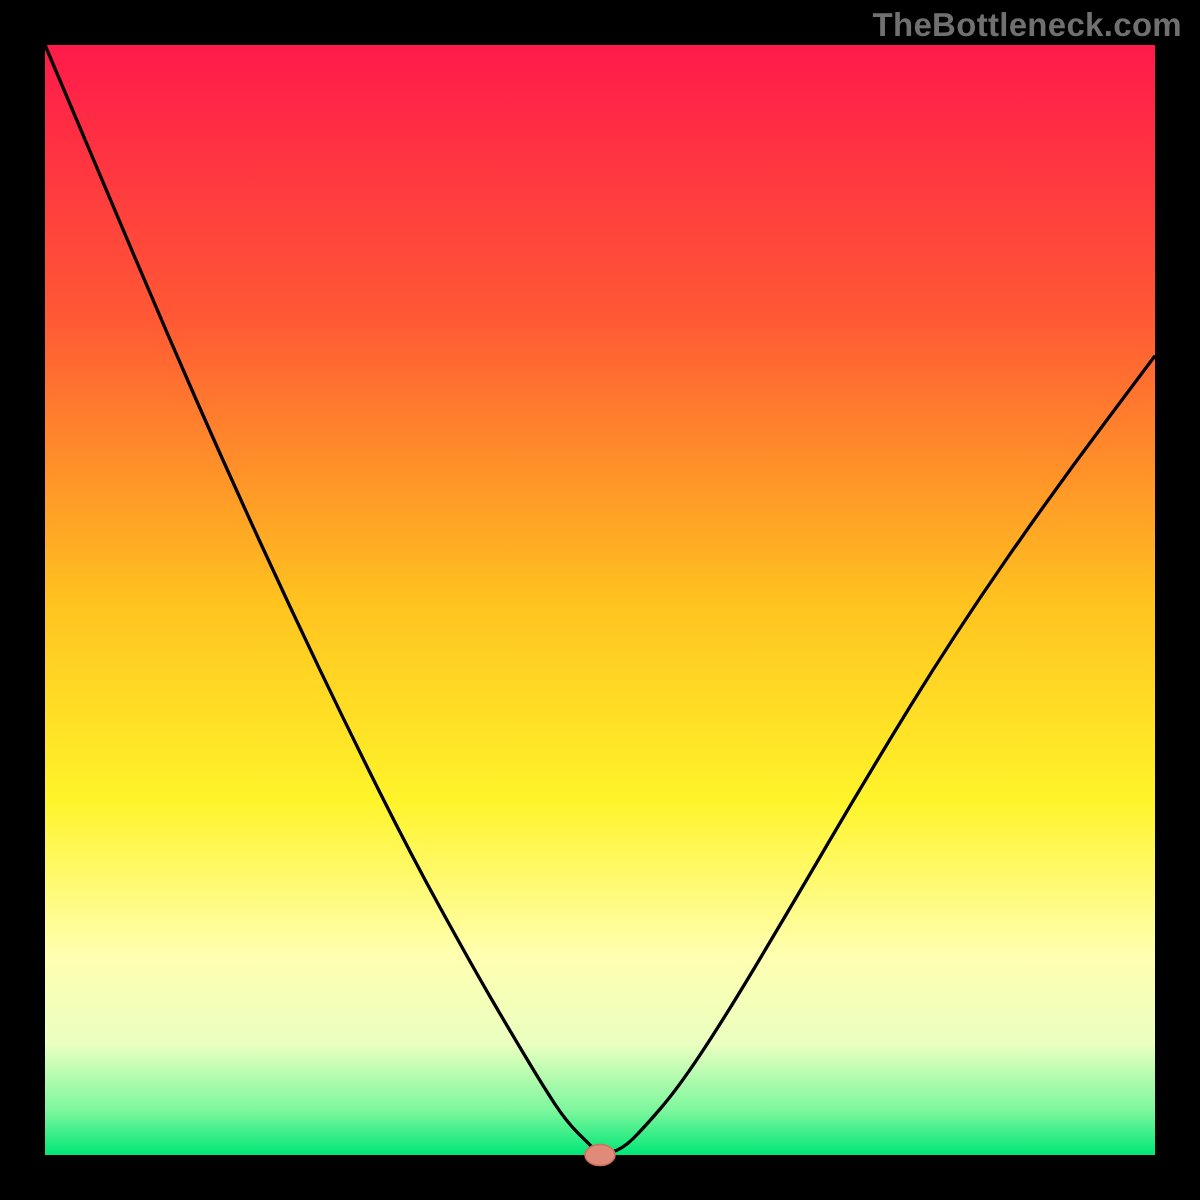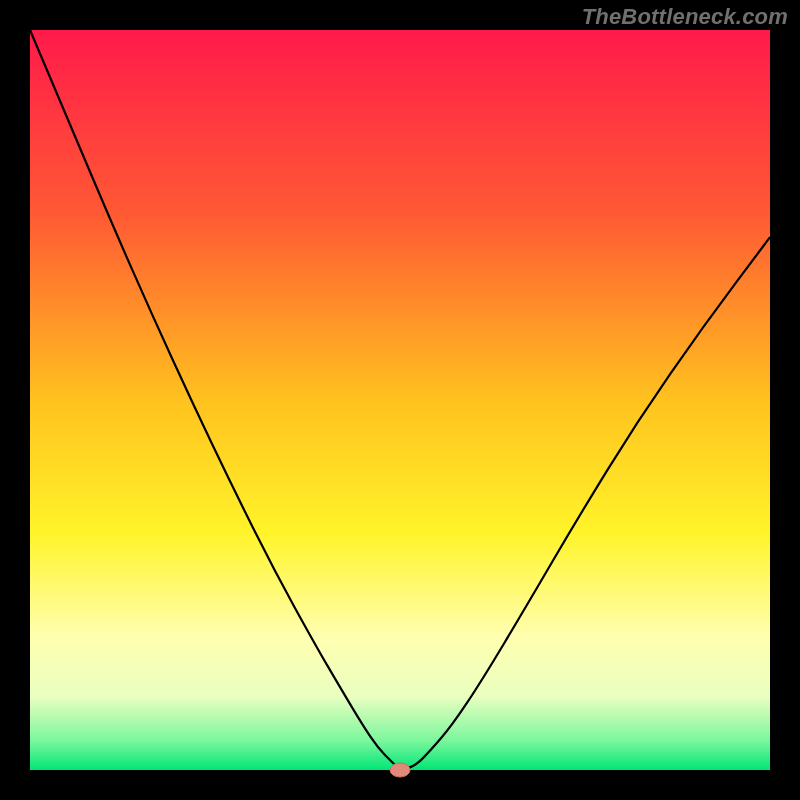--- a/index.html
+++ b/index.html
@@ -18,21 +18,20 @@
   }
   .watermark {
     position: absolute;
     top: 4px;
     right: 12px;
     color: #707070;
     font-size: 22px;
     font-weight: bold;
     z-index: 5;
     letter-spacing: 0.2px;
-    font-style: italic;
   }
   svg {
     display: block;
   }
 </style>
 </head>
 <body>
 
 <div class="chart-container">
   <div class="watermark">TheBottleneck.com</div>

